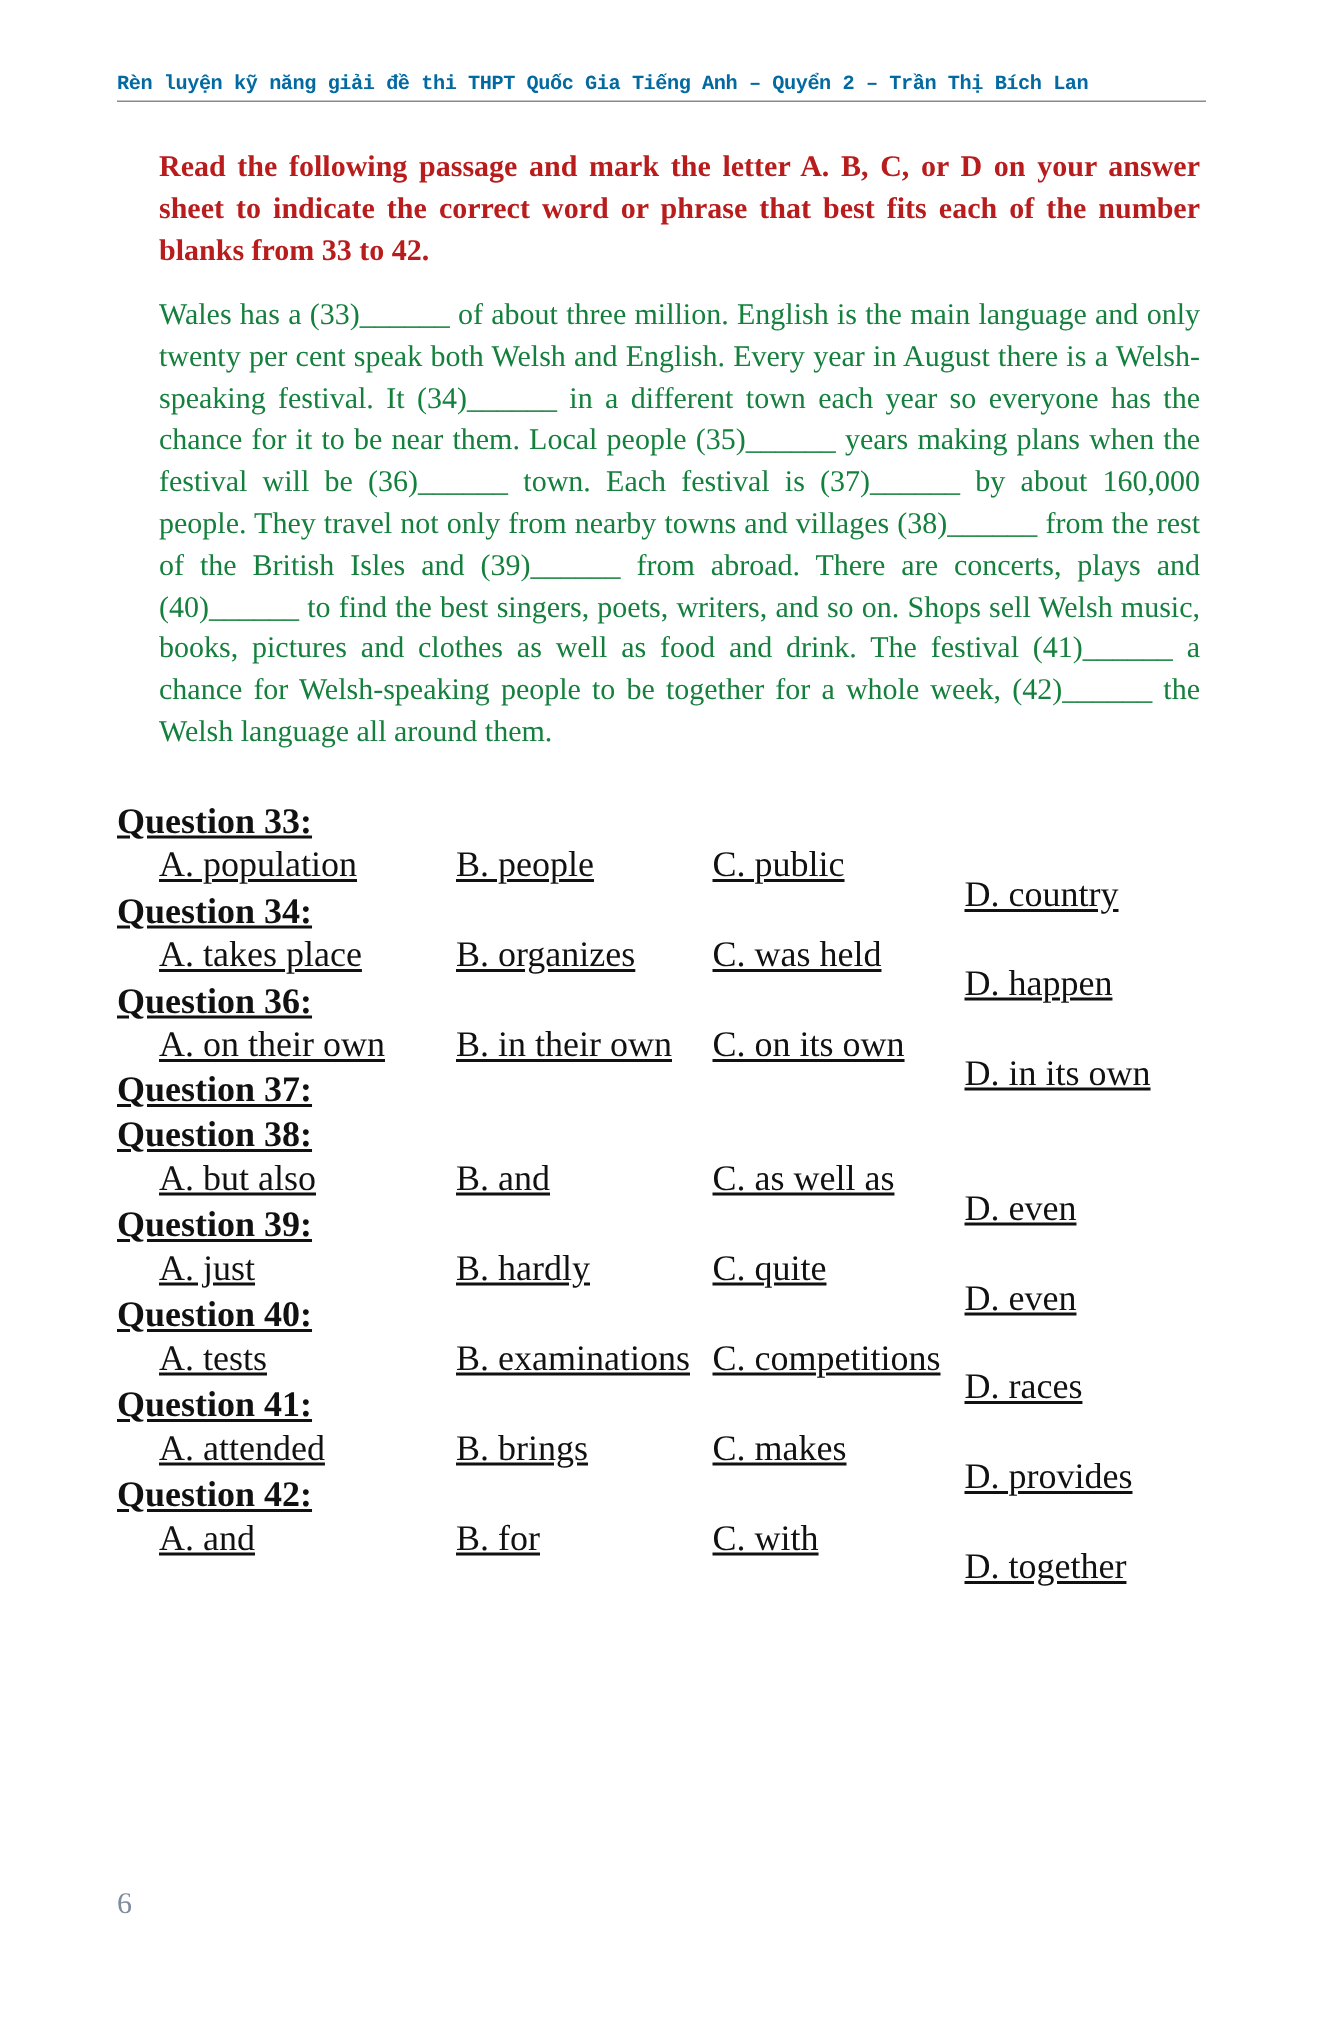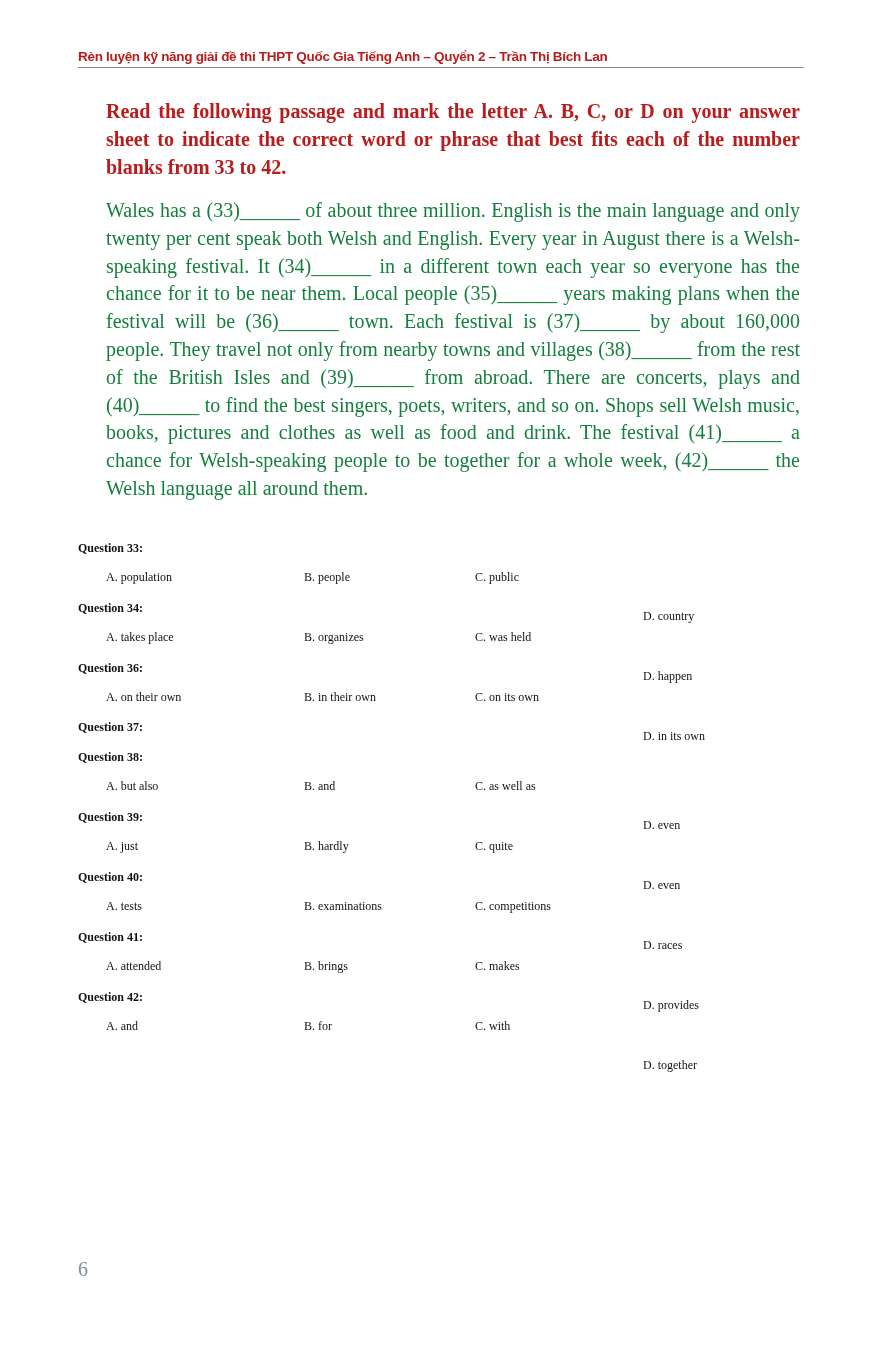--- a/index.html
+++ b/index.html
@@ -1,38 +1,38 @@
 <!DOCTYPE html>
 <html><head>
   <meta charset="utf-8">
   <style>
     html, body { margin: 0; padding: 0; background: #ffffff; }
     body { width: 895px; height: 1350px; position: relative; overflow: hidden; }
     .header {
       position: absolute; left: 78px; top: 49px; width: 726px;
-      font-family: Liberation Sans, sans-serif; font-size: 13.5px; font-weight: bold;
-      color: #b91c1c; letter-spacing: -0.3px;
+      font-family: Liberation Mono, monospace; font-size: 13.5px; font-weight: bold;
+      color: #0369a1; letter-spacing: -0.3px;
       padding-bottom: 3px; border-bottom: 1.5px solid #8a8a8a;
     }
     .instruction {
       position: absolute; left: 106px; top: 97px; width: 694px;
       font-family: "Liberation Serif", serif; font-weight: bold; font-size: 20px;
       line-height: 28px; text-align: justify; color: #b91c1c;
     }
     .passage {
       position: absolute; left: 106px; top: 197px; width: 694px;
       font-family: "Liberation Serif", serif; font-size: 20px;
       line-height: 27.8px; text-align: justify; color: #15803d;
     }
     .questions {
       position: absolute; left: 78px; top: 533px; width: 730px;
-      font-family: "Liberation Serif", serif; font-size: 12px; color: #111;
+      font-family: "Liberation Serif", serif; font-size: 24px; color: #111; text-decoration: underline;
     }
     .q-title { font-weight: bold; height: 30px; line-height: 30px; }
-    .q-opts { display: flex; height: 29.8px; line-height: 29.8px; }
+    .q-opts { display: flex; height: 29.8px; line-height: 29.8px; align-items: center; }
     .opt { flex: none; }
     .opt.a { margin-left: 28px; width: 198px; }
     .opt.b { width: 171px; }
     .opt.c { width: 168px; }
     .opt.d { width: 160px; margin-top: 39px; }
     .page-num {
       position: absolute; left: 78px; top: 1258px;
       font-family: "Liberation Serif", serif; font-size: 20px; color: #7f8ca0;
     }
   </style>

